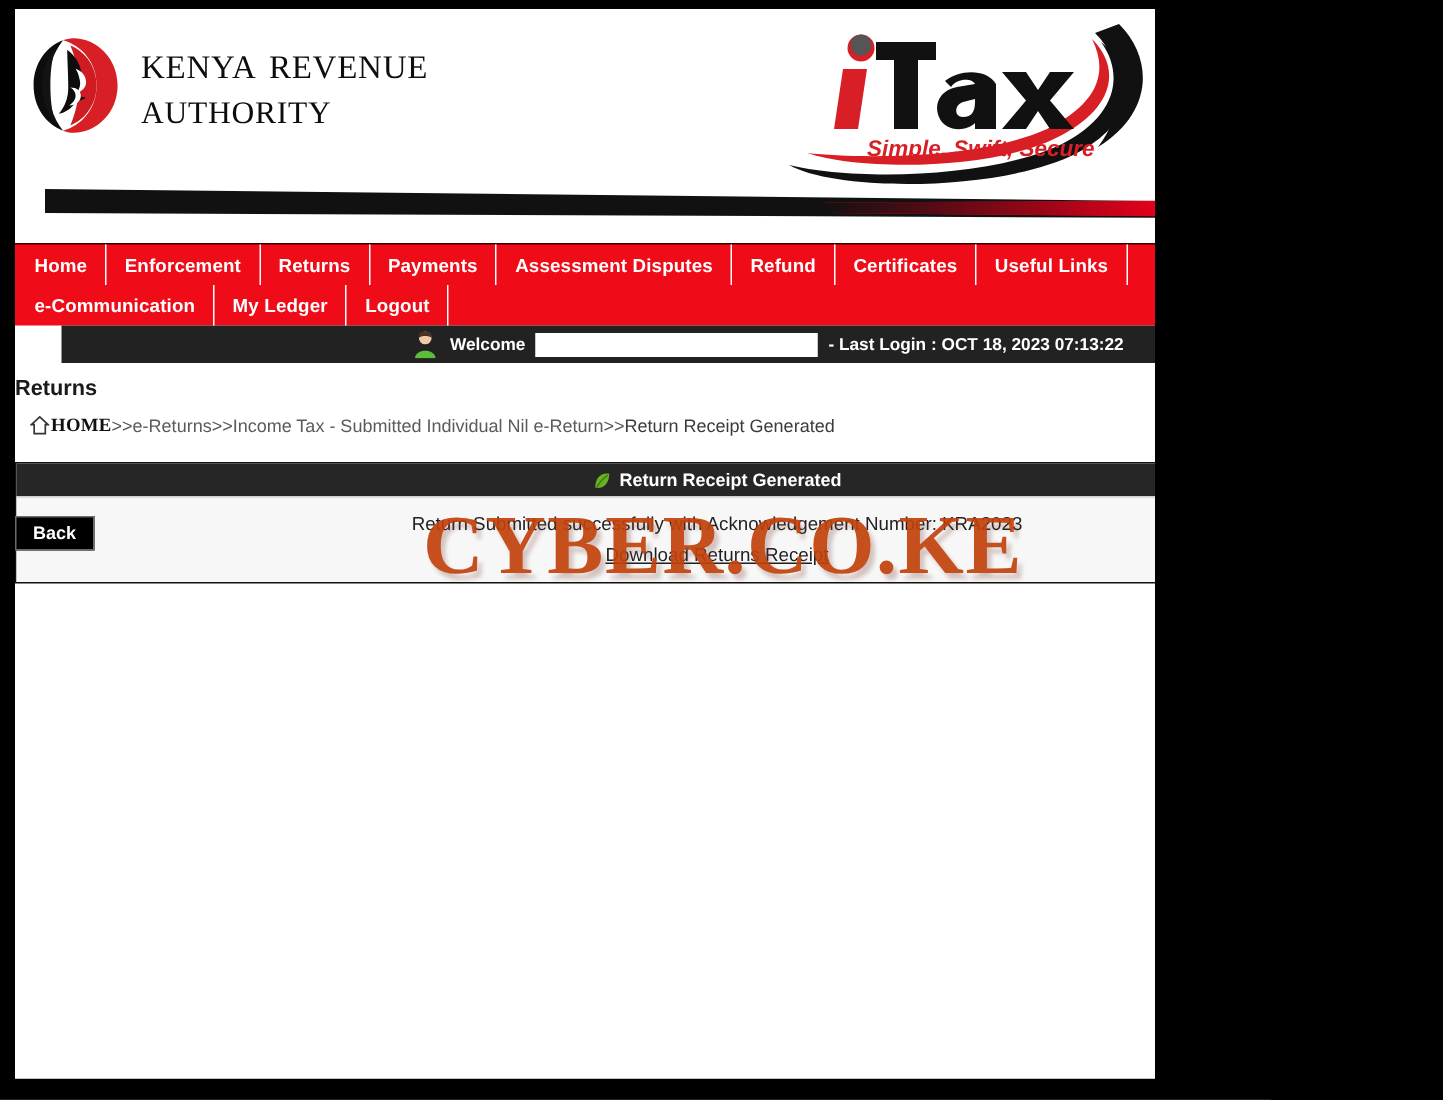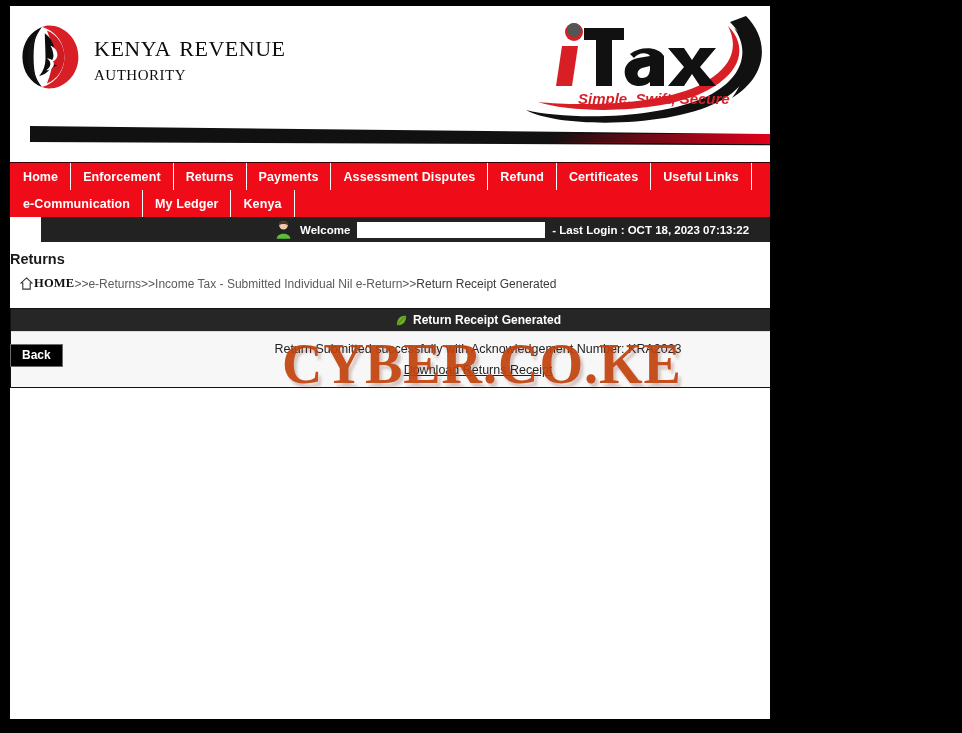--- a/index.html
+++ b/index.html
@@ -50,21 +50,21 @@
   }
   .kra-wordmark {
     margin-left: 10px;
     font-family: "Liberation Serif", serif;
     color: #0d0d0d;
     line-height: 1.02;
   }
   .kra-wordmark .l1,
   .kra-wordmark .l2 {
     display: block;
-    font-size: 22px;
+    font-size: 30px;
     letter-spacing: 0.5px;
     font-variant: small-caps;
     text-transform: lowercase;
   }
   .kra-wordmark .l1 { font-size: 31px; }
 
   .itax-logo {
     position: absolute;
     right: 2px;
     top: 0px;
@@ -317,21 +317,21 @@
         <div class="nav-item">Payments</div>
         <div class="nav-item">Assessment Disputes</div>
         <div class="nav-item">Refund</div>
         <div class="nav-item">Certificates</div>
         <div class="nav-item">Useful Links</div>
         <div class="nav-spacer"></div>
       </div>
       <div class="nav-row">
         <div class="nav-item">e-Communication</div>
         <div class="nav-item">My Ledger</div>
-        <div class="nav-item">Kenya</div>
+        <div class="nav-item">Logout</div>
         <div class="nav-spacer"></div>
       </div>
     </div>
 
     <div class="welcome-bar">
       <div class="welcome-inner">
         <svg class="user-avatar" viewBox="0 0 20 22">
           <circle cx="10" cy="6" r="5" fill="#f2c9a8"></circle>
           <path d="M5 4 C5 0 15 0 15 4 L15 6 C13 4 7 4 5 6 Z" fill="#4a3323"></path>
           <path d="M2 22 C2 14 18 14 18 22 Z" fill="#5bbd3c"></path>

